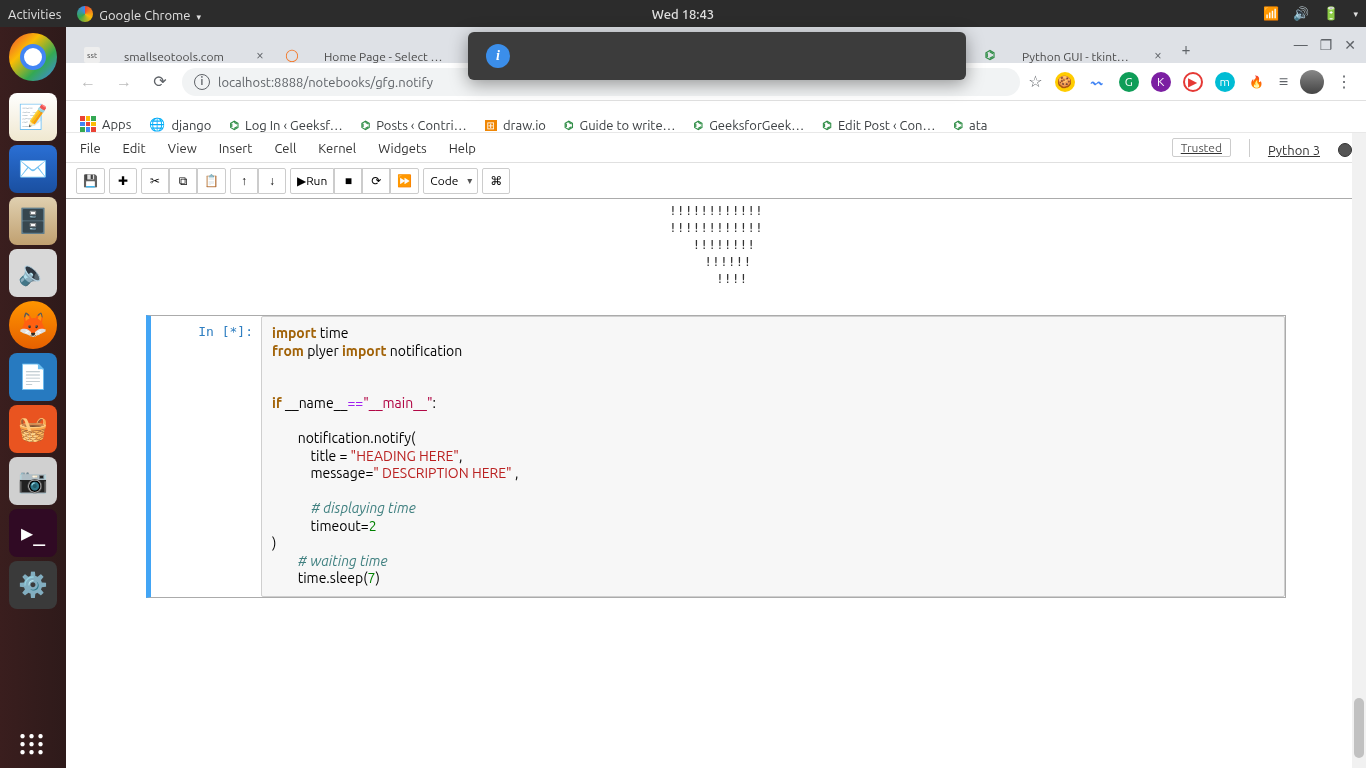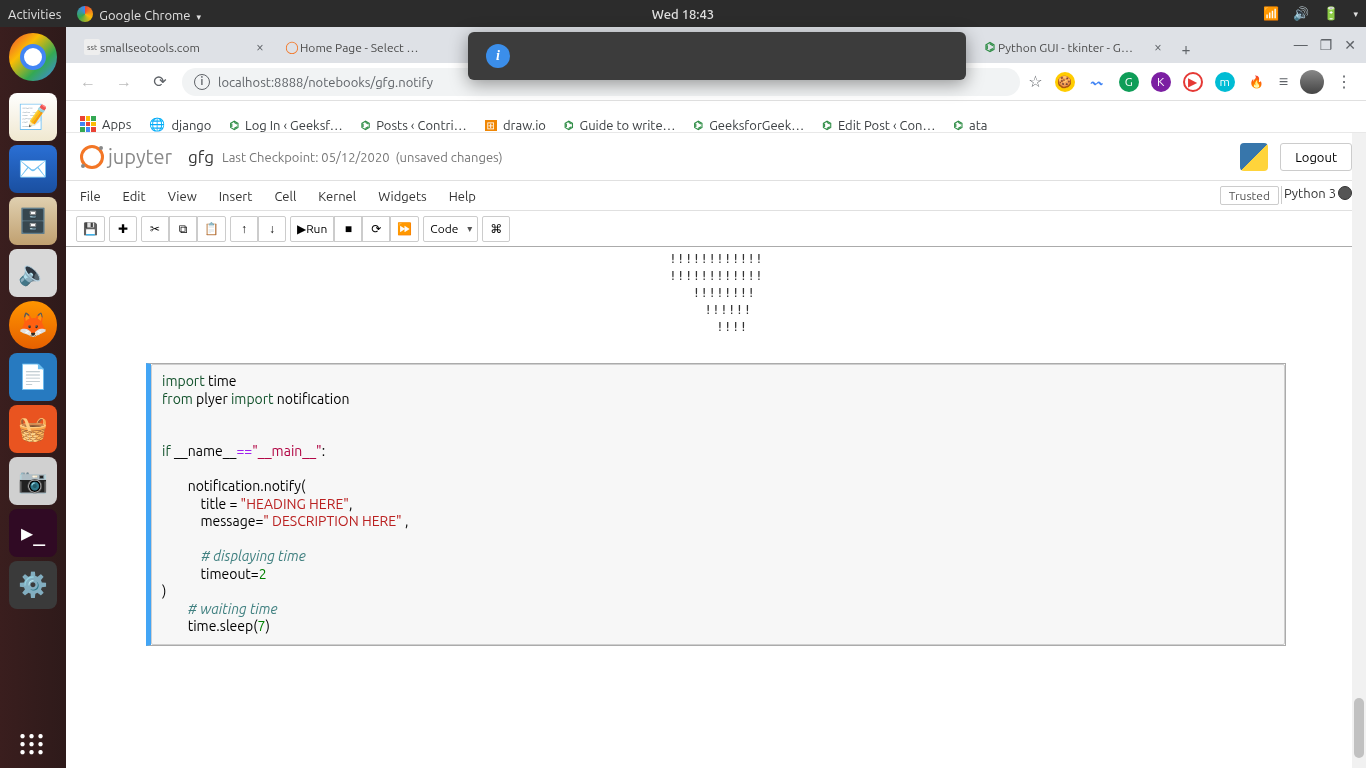--- a/index.html
+++ b/index.html
@@ -26,21 +26,21 @@
 .launcher .lo { background: #277ac0; }
 .launcher .sw { background: #e95420; }
 .launcher .shot { background: #d0d0d0; }
 .launcher .term { background: #300a24; }
 .launcher .gear { background: #3a3a3a; }
 .launcher .dots { margin-top: auto; margin-bottom: 12px; color: #fff; letter-spacing: 3px; line-height: 8px; font-size: 10px; }
 
 
 .chrome-win { position: absolute; left: 66px; top: 27px; right: 0; bottom: 0; background: #fff; display: flex; flex-direction: column; }
 .tab-strip { height: 36px; background: #dee1e6; display: flex; align-items: flex-end; padding-left: 8px; gap: 0; }
-.tab { height: 32px; min-width: 200px; max-width: 200px; background: #dee1e6; border-radius: 8px 8px 0 0; display: flex; align-items: center; padding: 0 10px; font-size: 12px; color: #4a4a4a; gap: 0; white-space: nowrap; overflow: hidden; position: relative; }
+.tab { height: 32px; min-width: 200px; max-width: 200px; background: #dee1e6; border-radius: 8px 8px 0 0; display: flex; align-items: flex-end; padding: 0 10px; font-size: 12px; color: #4a4a4a; gap: 24px; white-space: nowrap; overflow: hidden; position: relative; }
 .tab .ttext { flex: 1; overflow: hidden; text-overflow: ellipsis; }
 .tab .close { font-size: 14px; color: #5f6368; }
 .tab .fav { width: 16px; height: 16px; font-size: 12px; display:flex; align-items:center; justify-content:center;}
 .newtab { width: 28px; height: 28px; display: flex; align-items: center; justify-content: center; color: #5f6368; font-size: 16px; }
 .win-controls { margin-left: auto; display: flex; gap: 12px; padding-right: 10px; color: #5f6368; font-size: 14px; align-items:center; height:36px;}
 
 .addr-bar { height: 38px; display: flex; align-items: center; padding: 0 8px; gap: 8px; border-bottom: 1px solid #e0e0e0; }
 .addr-bar .nav-btn { width: 28px; height: 28px; display: flex; align-items: center; justify-content: center; color: #5f6368; border-radius: 50%; }
 .addr-bar .nav-btn.dis { color: #bdbdbd; }
 .omnibox { flex: 1; height: 28px; background: #f1f3f4; border-radius: 14px; display: flex; align-items: center; padding: 0 12px; font-size: 13px; color: #5f6368; gap: 8px; }
@@ -63,41 +63,41 @@
 .jp-logo .orb { width:24px; height:24px; border:3px solid #f37626; border-radius:50%; position:relative;}
 .jp-logo .orb::before, .jp-logo .orb::after { content:''; position:absolute; width:4px; height:4px; background:#888; border-radius:50%;}
 .jp-logo .orb::before { top:-2px; right:-2px;} .jp-logo .orb::after { bottom:-2px; left:-2px;}
 .jp-title { margin-left: 16px; font-size: 17px; color: #333; }
 .jp-checkpoint { margin-left: 8px; font-size: 13px; color: #777; }
 .jp-header .spacer { flex: 1; }
 .py-logo { width:28px; height:28px; background: linear-gradient(135deg,#3776ab 50%,#ffd43b 50%); border-radius:4px;}
 .logout-btn { margin-left: 12px; padding: 6px 14px; border: 1px solid #ccc; background: #fff; border-radius: 3px; font-size: 13px; }
 
 .jp-menu { height: 30px; display: flex; align-items: center; padding: 0 14px; gap: 22px; font-size: 13px; color: #333; border-bottom: 1px solid #e0e0e0;}
-.jp-menu .right { margin-left: auto; display: flex; align-items: flex-start; gap: 2px; }
+.jp-menu .right { margin-left: auto; display: flex; align-items: flex-end; gap: 18px; text-decoration: underline; }
 .trusted { border: 1px solid #ccc; padding: 2px 8px; font-size: 12px; border-radius: 2px; color: #555;}
 .kernel-ind { width: 14px; height: 14px; border-radius: 50%; background: #555; border:1px solid #333;}
 
 .jp-toolbar { height: 36px; display: flex; align-items: center; padding: 0 10px; gap: 4px; border-bottom: 1px solid #ababab;}
 .tb-btn { min-width: 28px; height: 26px; border: 1px solid #ccc; background: #fff; border-radius: 2px; display: flex; align-items: center; justify-content: center; font-size: 12px; padding: 0 6px;}
 .tb-group { display: flex; gap: 0;}
 .tb-group .tb-btn { border-radius: 0;}
 .tb-group .tb-btn:first-child { border-radius: 2px 0 0 2px;}
 .tb-group .tb-btn:last-child { border-radius: 0 2px 2px 0;}
 .tb-sel { height: 26px; border: 1px solid #ccc; font-size: 12px; padding: 0 18px 0 6px; border-radius:2px; background:#fff; appearance:none; position:relative;}
 .sel-wrap { position:relative; display:flex; align-items:center;}
 .sel-wrap::after { content:'▾'; position:absolute; right:6px; font-size:10px; color:#555; pointer-events:none;}
 
 .notebook { padding: 4px 0 40px; background: #fff; }
 .output-area { font-family: 'DejaVu Sans Mono', monospace; font-size: 13px; white-space: pre; color: #333; text-align: center; padding: 0 0 24px; line-height: 1.3;}
 .cell { margin: 4px 80px; display: flex; border: 1px solid transparent;}
 .cell.running { border: 1px solid #ababab; border-left: 5px solid #42a5f5;}
 .prompt { width: 110px; text-align: right; padding: 8px 8px 0 0; font-family: monospace; font-size: 13px; color: #307fc1;}
 .code-area { flex: 1; border: 1px solid #cfcfcf; background: #f7f7f7; padding: 8px 10px; font-family: 'DejaVu Sans Mono', monospace; font-size: 14px; line-height: 1.25; white-space: pre; border-radius:2px;}
-.kw { color: #14532d; font-weight: normal; }
+.kw { color: #a16207; font-weight: bold; }
 .op { color: #a020f0; }
 .str { color: #ba2121; }
 .cm { color: #408080; font-style: italic; }
 .num { color: #008000; }
 .dunder { color: #b00040; }
 
 
 .sys-notif { position: absolute; top: 32px; left: 468px; width: 498px; background: #3c3c3c; border-radius: 6px; color: #e0e0e0; padding: 12px 18px; display: flex; gap: 14px; z-index: 1000; box-shadow: 0 4px 18px rgba(0,0,0,0.4);}
 .sys-notif .icn { width: 24px; height: 24px; border-radius: 50%; background: #3b8eea; color: #fff; display: flex; align-items: center; justify-content: center; font-weight: bold; font-size: 14px; font-style:italic; font-family:serif;}
 .sys-notif .ttl { font-size: 15px; }
@@ -233,31 +233,20 @@
         <span class="gfg-ic">⌬</span>
         <span>Edit Post ‹ Con…</span>
       </div>
     <div class="bm">
         <span class="gfg-ic">⌬</span>
         <span>ata</span>
       </div>
   </div>
 
   <div class="page">
-    <div class="jp-header">
-      <div class="jp-logo">
-          <span class="orb"></span>
-          <span>jupyter</span>
-        </div>
-      <div class="jp-title">gfg</div>
-      <div class="jp-checkpoint"><span>Last Checkpoint: 05/12/2020</span>&nbsp;&nbsp;<span>(unsaved changes)</span></div>
-      <div class="spacer"></div>
-      <div class="py-logo"></div>
-      <button class="logout-btn">Logout</button>
-    </div>
 
     <div class="jp-menu">
       <span>File</span>
       <span>Edit</span>
       <span>View</span>
       <span>Insert</span>
       <span>Cell</span>
       <span>Kernel</span>
       <span>Widgets</span>
       <span>Help</span>
@@ -294,20 +283,21 @@
     </div>
 
     <div class="notebook">
       <div class="output-area">!!!!!!!!!!!!
 !!!!!!!!!!!!
   !!!!!!!!
    !!!!!!
     !!!!</div>
 
       <div class="cell running">
+        <div class="prompt">In [*]:</div>
         <div class="code-area"><span class="kw">import</span><span> time</span>
 <span class="kw">from</span><span> plyer </span><span class="kw">import</span><span> notification</span>
 
 
 <span class="kw">if</span><span> __name__</span><span class="op">==</span><span class="dunder">"__main__"</span><span>:</span>
 
 <span>        notification.notify(</span>
 <span>            title = </span><span class="str">"HEADING HERE"</span><span>,</span>
 <span>            message=</span><span class="str">" DESCRIPTION HERE"</span><span> ,</span>
 

